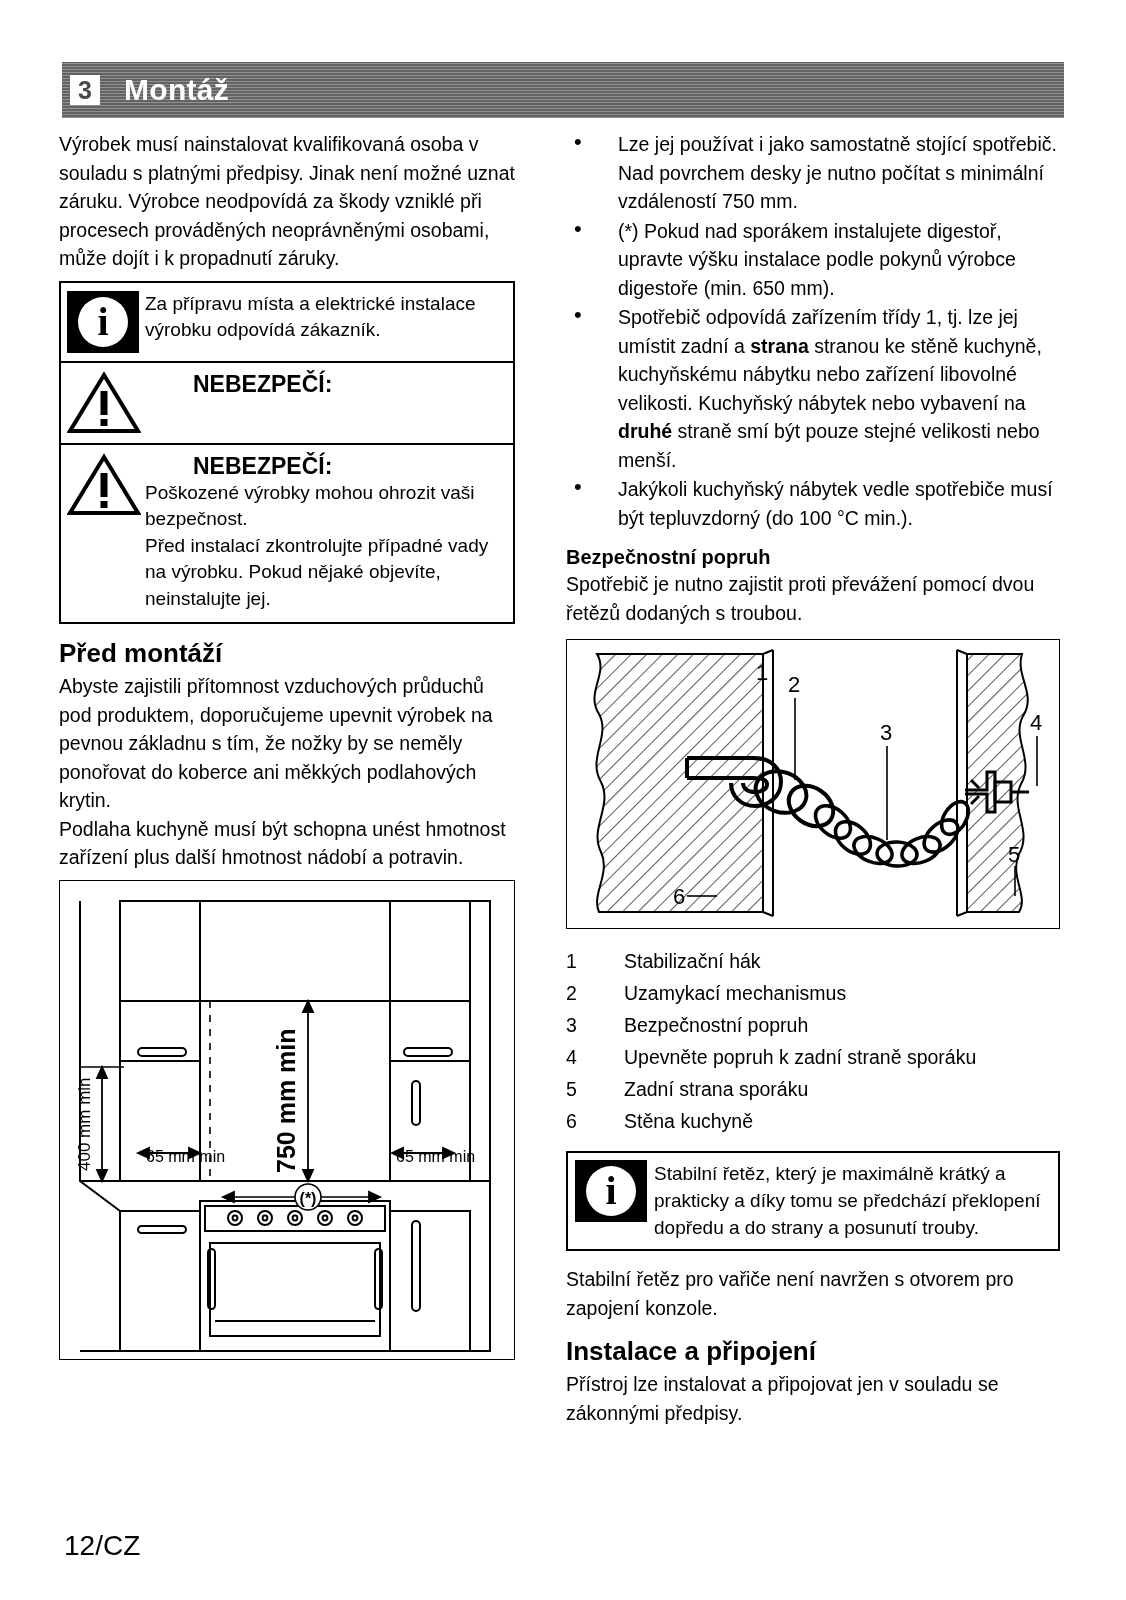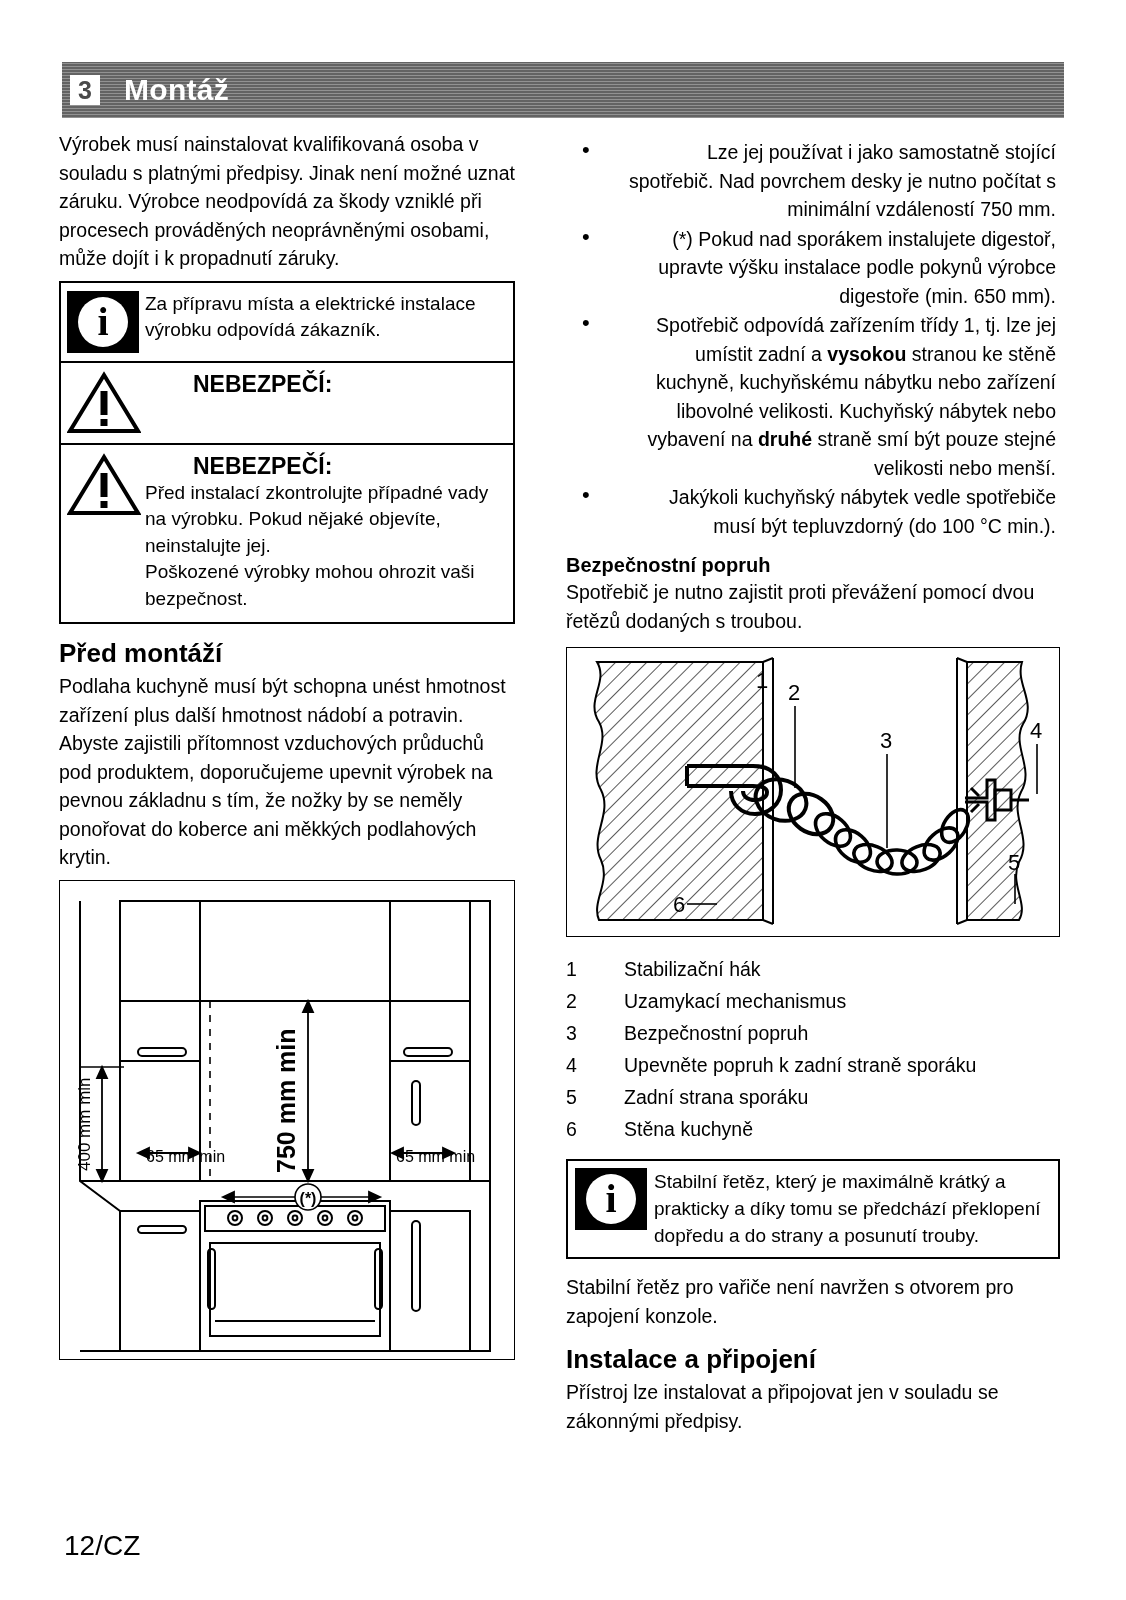--- a/index.html
+++ b/index.html
@@ -151,23 +151,22 @@
     display: flex;
     margin-top: 14px;
   }
   .infobox-r .icon-cell { width: 86px; flex: 0 0 86px; padding: 7px 0 7px 7px; box-sizing: border-box;}
   .infobox-r .txt-cell { padding: 7px 8px 8px 0; }
   .infobox-r .txt-cell p { font-size: 19px; line-height: 27px; }
 
   
   ul.bul {
     list-style: none;
-    margin: 8px;
+    margin: 0;
     padding: 0;
-    text-align: right;
   }
   ul.bul > li {
     position: relative;
     padding-left: 52px;
     margin-bottom: 1px;
   }
   ul.bul > li::before {
     content: "\2022";
     position: absolute;
     left: 8px;
@@ -260,29 +259,29 @@
           <div class="warn-icon">
             <svg width="74" height="64" viewBox="0 0 74 64">
               <polygon points="37,4 71,60 3,60" fill="none" stroke="#000" stroke-width="4"></polygon>
               <rect x="33.5" y="20" width="7" height="24" fill="#000"></rect>
               <rect x="33.5" y="48" width="7" height="7" fill="#000"></rect>
             </svg>
           </div>
         </div>
         <div class="txt-cell">
           <div class="warn-label">NEBEZPEČÍ:</div>
+          <p>Poškozené výrobky mohou ohrozit vaši bezpečnost.</p>
           <p>Před instalací zkontrolujte případné vady na výrobku. Pokud nějaké objevíte, neinstalujte jej.</p>
-          <p>Poškozené výrobky mohou ohrozit vaši bezpečnost.</p>
         </div>
       </div>
     </div>
 
     <h2 class="sec">Před montáží</h2>
+    <p class="para">Abyste zajistili přítomnost vzduchových průduchů pod produktem, doporučujeme upevnit výrobek na pevnou základnu s tím, že nožky by se neměly ponořovat do koberce ani měkkých podlahových krytin.</p>
     <p class="para">Podlaha kuchyně musí být schopna unést hmotnost zařízení plus další hmotnost nádobí a potravin.</p>
-    <p class="para">Abyste zajistili přítomnost vzduchových průduchů pod produktem, doporučujeme upevnit výrobek na pevnou základnu s tím, že nožky by se neměly ponořovat do koberce ani měkkých podlahových krytin.</p>
 
     <div class="kitchen">
       <svg width="453" height="477" viewBox="0 0 453 477">
         <g fill="none" stroke="#000" stroke-width="2">
 
           <path d="M20 20 L20 300 L60 330 L60 470 L20 470"></path>
 
           <path d="M60 20 L140 20 L140 120 L60 120 Z"></path>
           <path d="M140 20 L330 20 L330 120 L140 120 Z"></path>
           <path d="M330 20 L410 20 L410 120 L330 120 Z"></path>
@@ -367,21 +366,21 @@
       </svg>
     </div>
 
   </div>
 
   <div class="col-right">
 
     <ul class="bul">
       <li>Lze jej používat i jako samostatně stojící spotřebič. Nad povrchem desky je nutno počítat s minimální vzdáleností 750 mm.</li>
       <li>(*) Pokud nad sporákem instalujete digestoř, upravte výšku instalace podle pokynů výrobce digestoře (min. 650 mm).</li>
-      <li><span>Spotřebič odpovídá zařízením třídy 1, tj. lze jej umístit zadní a </span><span class="b">vysokou</span><span> stranou ke stěně kuchyně, kuchyňskému nábytku nebo zařízení libovolné velikosti. Kuchyňský nábytek nebo vybavení na </span><span class="b">druhé</span><span> straně smí být pouze stejné velikosti nebo menší.</span></li>
+      <li><span>Spotřebič odpovídá zařízením třídy 1, tj. lze jej umístit zadní a </span><span class="b">strana</span><span> stranou ke stěně kuchyně, kuchyňskému nábytku nebo zařízení libovolné velikosti. Kuchyňský nábytek nebo vybavení na </span><span class="b">druhé</span><span> straně smí být pouze stejné velikosti nebo menší.</span></li>
       <li>Jakýkoli kuchyňský nábytek vedle spotřebiče musí být tepluvzdorný (do 100 °C min.).</li>
     </ul>
 
     <h3 class="sub">Bezpečnostní popruh</h3>
     <p class="para">Spotřebič je nutno zajistit proti převážení pomocí dvou řetězů dodaných s troubou.</p>
 
     <div class="chain">
       <svg width="491" height="287" viewBox="0 0 491 287">
         <defs>
           <pattern id="hatch" width="11" height="11" patternTransform="rotate(45)" patternUnits="userSpaceOnUse">

